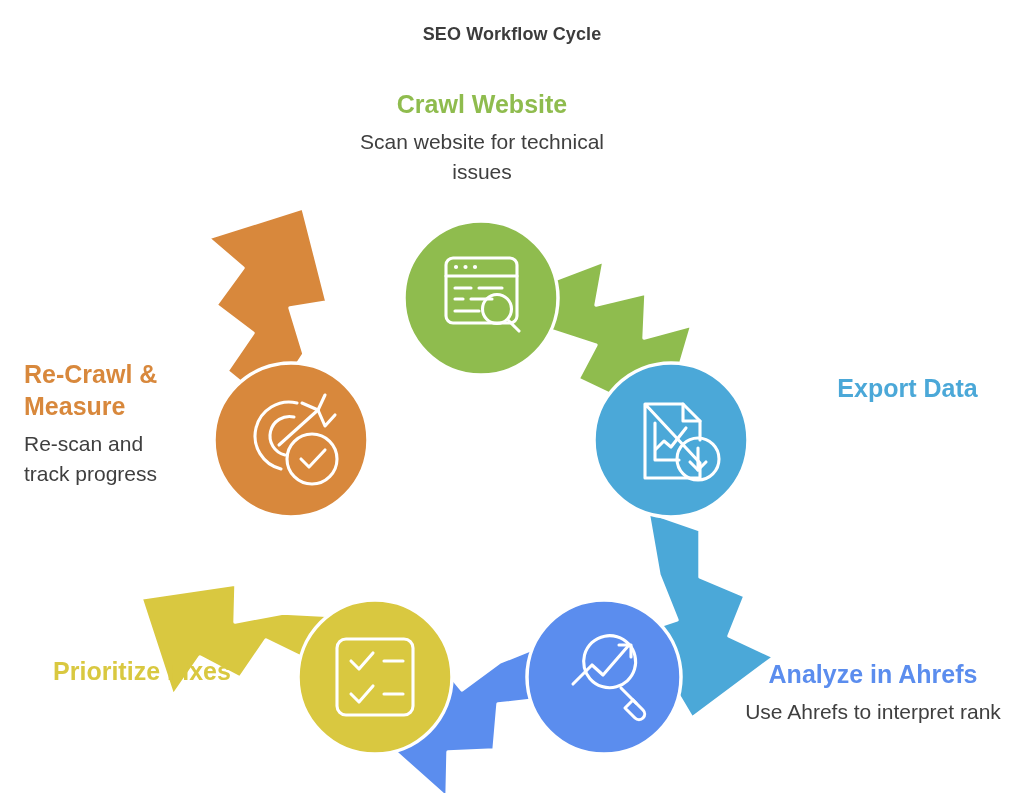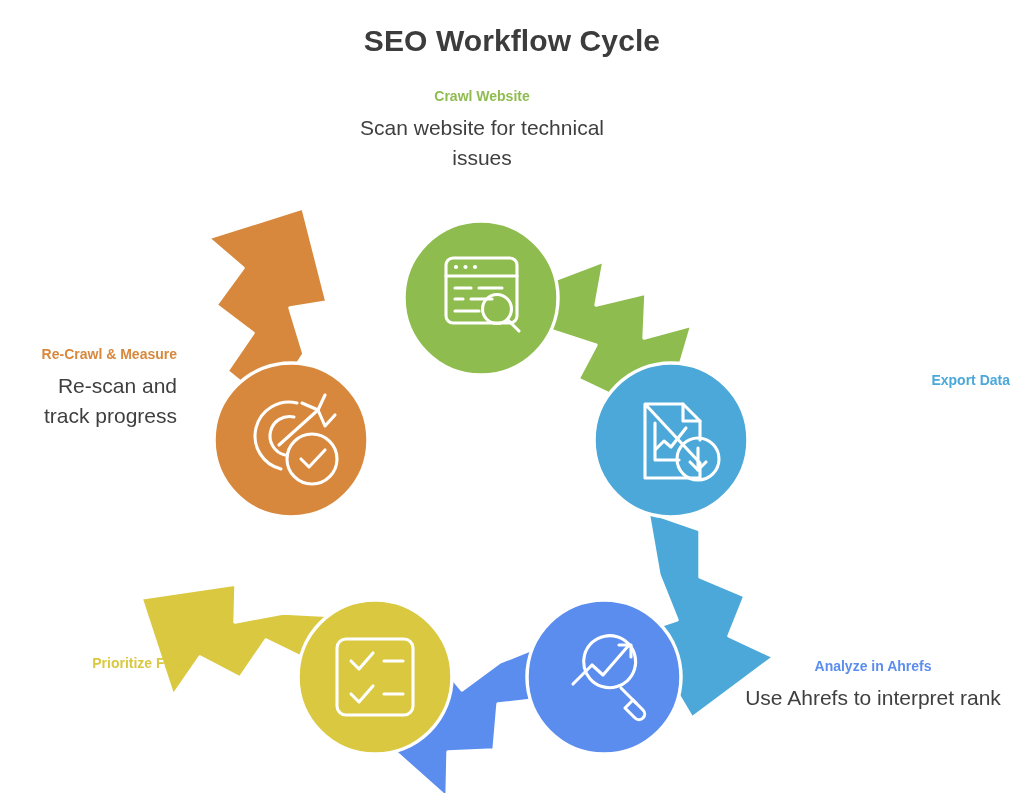--- a/index.html
+++ b/index.html
@@ -14,21 +14,21 @@
     position: relative;
     overflow: hidden;
   }
 
   #page-title {
     position: absolute;
     top: 24px;
     left: 0;
     width: 1024px;
     text-align: center;
-    font-size: 30px;
+    font-size: 18px;
     font-weight: bold;
     color: #3c3c3c;
     letter-spacing: 0.1px;
   }
 
   #cycle-stage {
     position: absolute;
     left: 0;
     top: 0;
     width: 1024px;
@@ -37,21 +37,21 @@
   #cycle-svg {
     position: absolute;
     left: 0;
     top: 0;
   }
 
   .node-label {
     position: absolute;
   }
   .node-label .label-title {
-    font-size: 14px;
+    font-size: 25px;
     font-weight: bold;
     line-height: 1.28;
     margin: 0;
   }
   .node-label .label-desc {
     font-size: 21px;
     color: #3f3f3f;
     line-height: 1.42;
     margin: 7px 0 0 0;
     font-weight: normal;
@@ -62,42 +62,42 @@
     left: 337px;
     top: 88px;
     width: 290px;
     text-align: center;
   }
   
   #label-export-data {
     left: 805px;
     top: 372px;
     width: 205px;
-    text-align: right;
+    text-align: center;
   }
   
   #label-analyze-ahrefs {
     left: 737px;
     top: 658px;
     width: 272px;
     text-align: center;
   }
   
   #label-prioritize-fixes {
     left: 36px;
     top: 655px;
     width: 212px;
     text-align: center;
   }
   
   #label-recrawl-measure {
     left: 24px;
-    top: 346px;
+    top: 358px;
     width: 153px;
-    text-align: right;
+    text-align: left;
   }
 </style>
 </head>
 <body>
 
 <div id="page-title">SEO Workflow Cycle</div>
 
 <div id="cycle-stage">
 
   <svg id="cycle-svg" width="1024" height="793" viewBox="0 0 1024 793">

